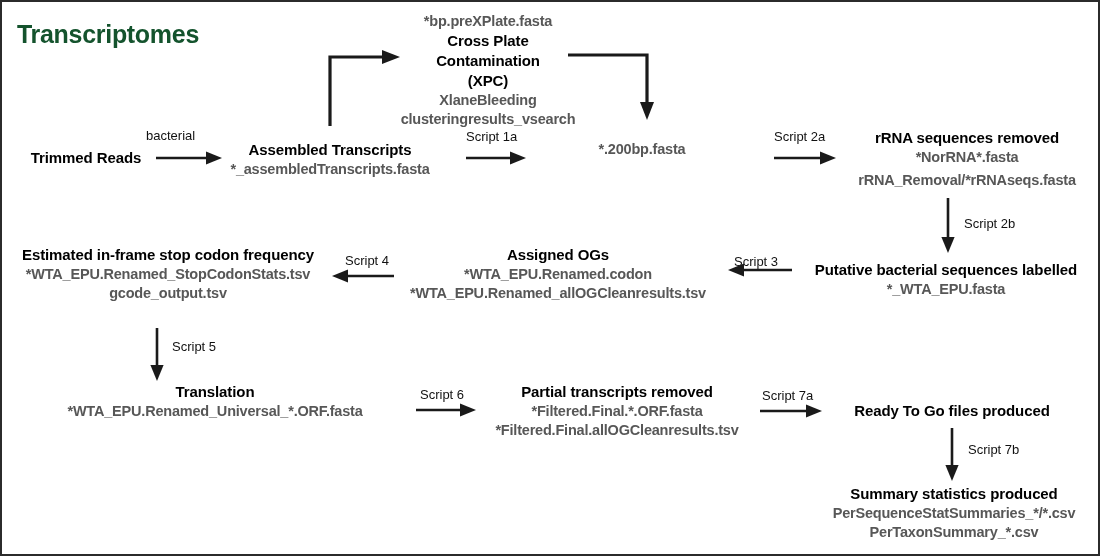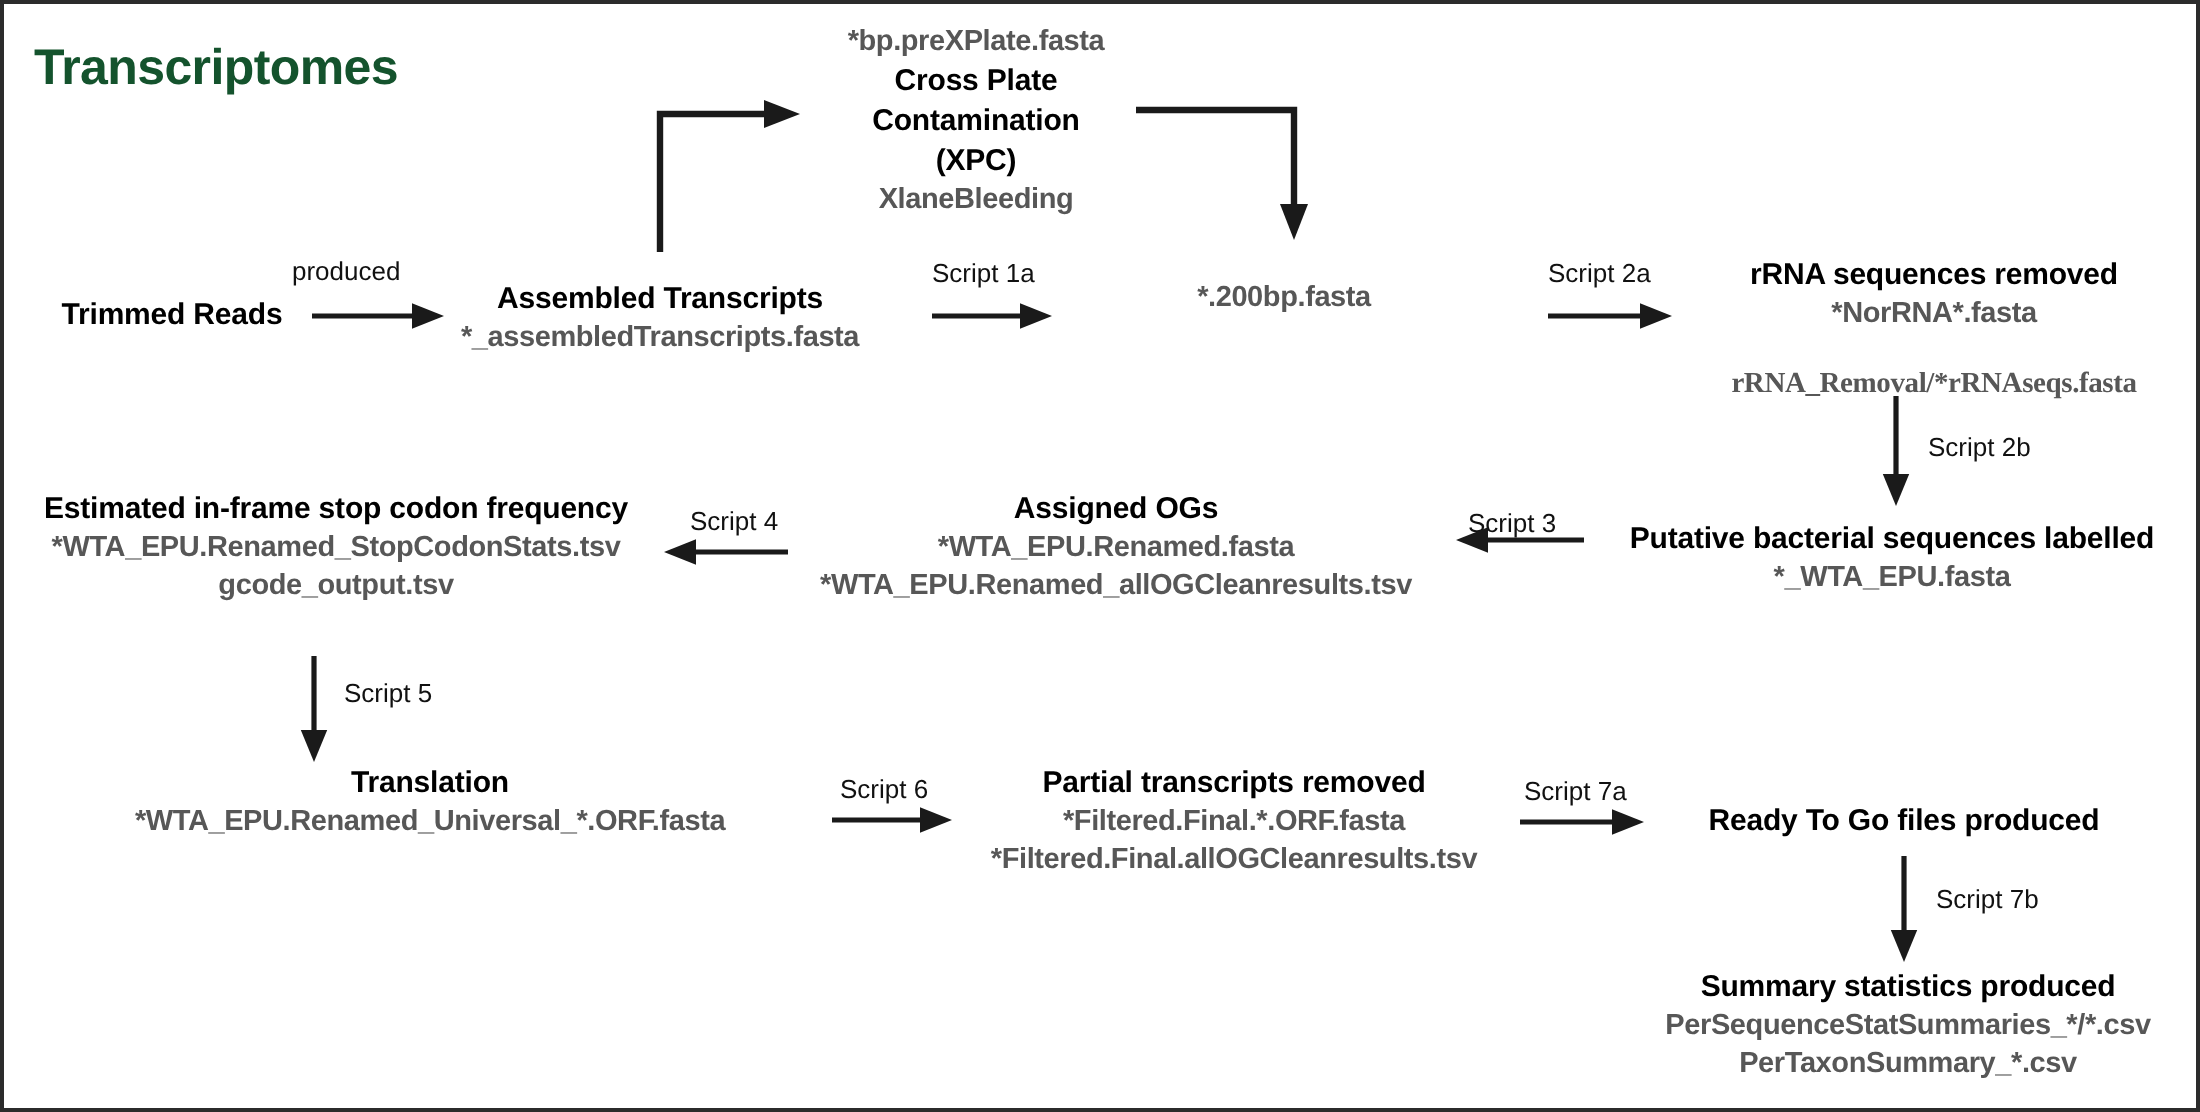--- a/index.html
+++ b/index.html
@@ -60,21 +60,21 @@
 <body>
 
 <div id="canvas">
 
   <div class="page-title">Transcriptomes</div>
 
   <div class="node" style="left:6px; top:146px; width:156px;">
     <div class="ttl">Trimmed Reads</div>
   </div>
 
-  <div class="script-label" style="left:144px; top:126px;">produced</div>
+  <div class="script-label" style="left:144px; top:126px;">bacterial</div>
   <div class="arrow" style="left:154px; top:146px;">
     <svg width="66" height="20" viewBox="0 0 66 20">
       <line x1="0" y1="10" x2="54" y2="10" stroke="#1a1a1a" stroke-width="2.6"></line>
       <polygon points="66,10 50,3.6 50,16.4" fill="#1a1a1a"></polygon>
     </svg>
   </div>
 
   <div class="node" style="left:210px; top:138px; width:236px;">
     <div class="ttl">Assembled Transcripts</div>
     <div class="file">*_assembledTranscripts.fasta</div>
@@ -96,29 +96,30 @@
   <div class="arrow" style="left:772px; top:146px;">
     <svg width="62" height="20" viewBox="0 0 62 20">
       <line x1="0" y1="10" x2="50" y2="10" stroke="#1a1a1a" stroke-width="2.6"></line>
       <polygon points="62,10 46,3.6 46,16.4" fill="#1a1a1a"></polygon>
     </svg>
   </div>
 
   <div class="node" style="left:840px; top:126px; width:250px;">
     <div class="ttl">rRNA sequences removed</div>
     <div class="file">*NorRNA*.fasta</div>
-    <div class="file" style="margin-top:16px;font-family:Liberation Serif, serif;">rRNA_Removal/*rRNAseqs.fasta</div>
+    <div class="file" style="margin-top:4px;">rRNA_Removal/*rRNAseqs.fasta</div>
   </div>
 
   <div class="node" style="left:378px; top:10px; width:216px;">
     <div class="file">*bp.preXPlate.fasta</div>
     <div class="ttl">Cross Plate</div>
     <div class="ttl">Contamination</div>
     <div class="ttl">(XPC)</div>
     <div class="file">XlaneBleeding</div>
+    <div class="file">clusteringresults_vsearch</div>
   </div>
 
   <div class="arrow" style="left:322px; top:46px;">
     <svg width="80" height="78" viewBox="0 0 80 78">
       <path d="M6,78 L6,9 L62,9" stroke="#1a1a1a" stroke-width="3.2" fill="none"></path>
       <polygon points="76,9 58,2 58,16" fill="#1a1a1a"></polygon>
     </svg>
   </div>
 
   <div class="arrow" style="left:566px; top:46px;">
@@ -144,21 +145,21 @@
   <div class="script-label" style="left:732px; top:252px;">Script 3</div>
   <div class="arrow" style="left:726px; top:258px;">
     <svg width="64" height="20" viewBox="0 0 64 20">
       <line x1="10" y1="10" x2="64" y2="10" stroke="#1a1a1a" stroke-width="2.6"></line>
       <polygon points="0,10 16,3.6 16,16.4" fill="#1a1a1a"></polygon>
     </svg>
   </div>
 
   <div class="node" style="left:392px; top:243px; width:328px;">
     <div class="ttl">Assigned OGs</div>
-    <div class="file">*WTA_EPU.Renamed.fasta</div>
+    <div class="file">*WTA_EPU.Renamed.codon</div>
     <div class="file">*WTA_EPU.Renamed_allOGCleanresults.tsv</div>
   </div>
 
   <div class="script-label" style="left:343px; top:251px;">Script 4</div>
   <div class="arrow" style="left:330px; top:264px;">
     <svg width="62" height="20" viewBox="0 0 62 20">
       <line x1="10" y1="10" x2="62" y2="10" stroke="#1a1a1a" stroke-width="2.6"></line>
       <polygon points="0,10 16,3.6 16,16.4" fill="#1a1a1a"></polygon>
     </svg>
   </div>

